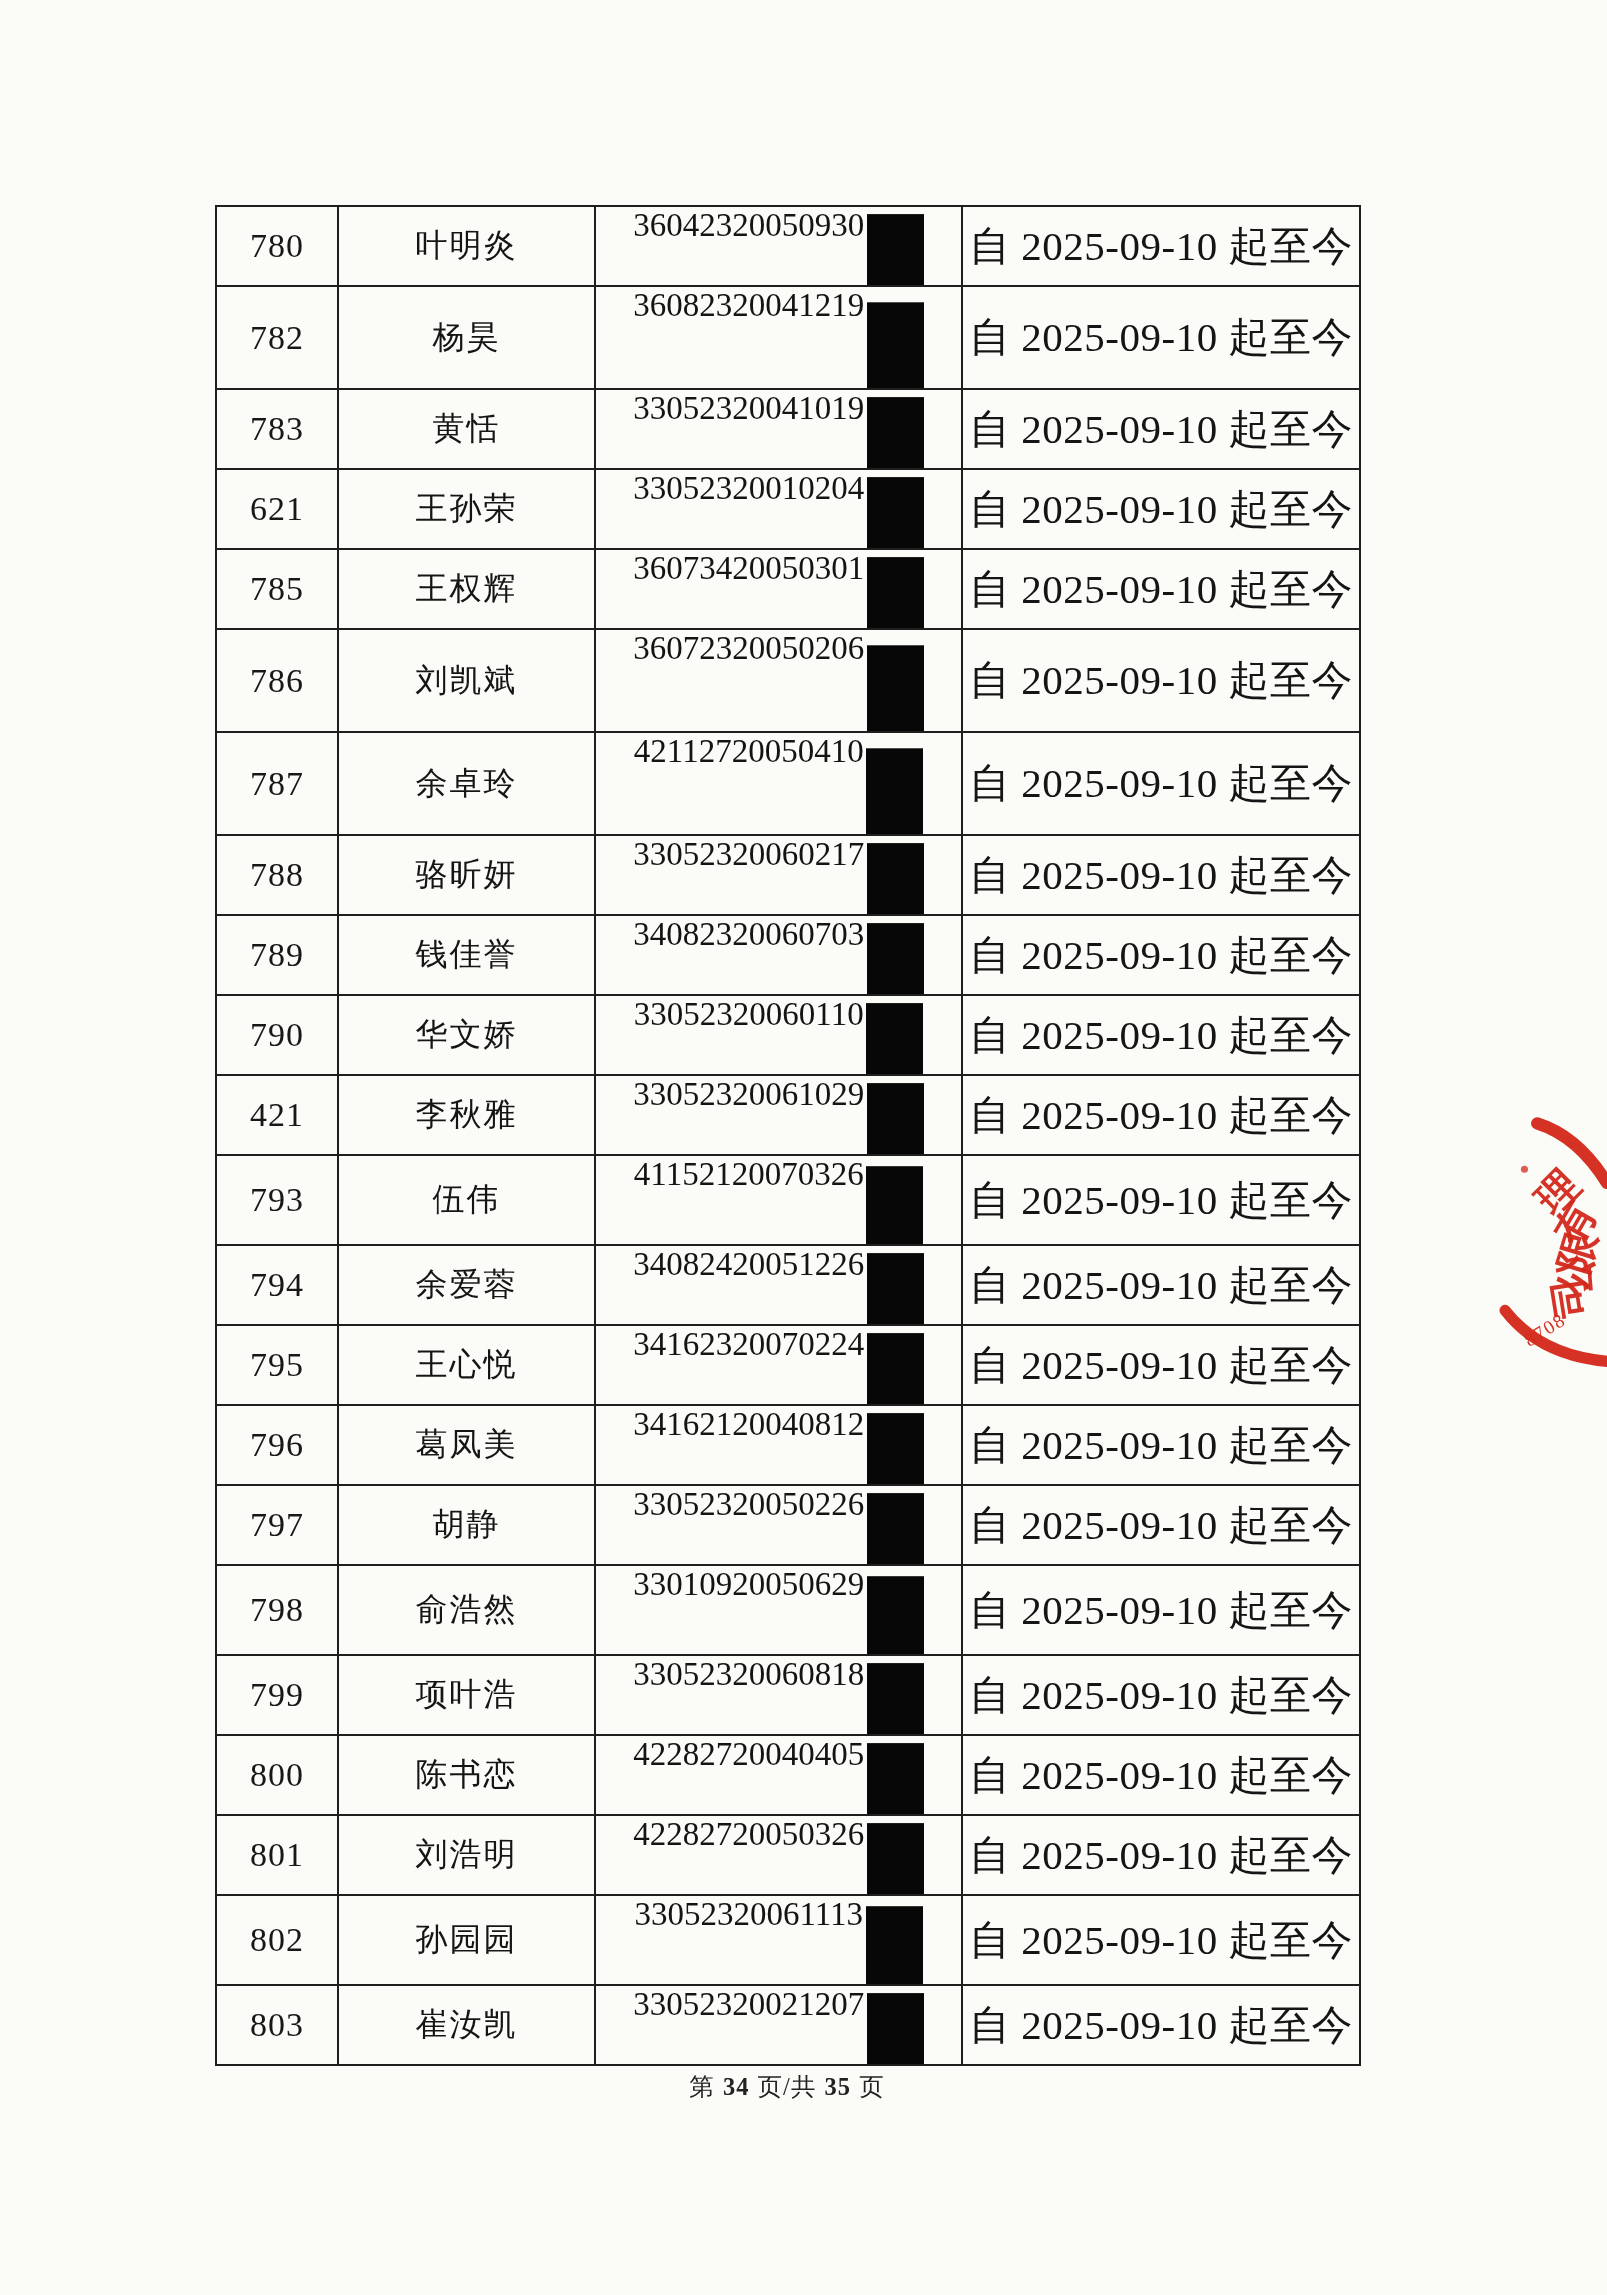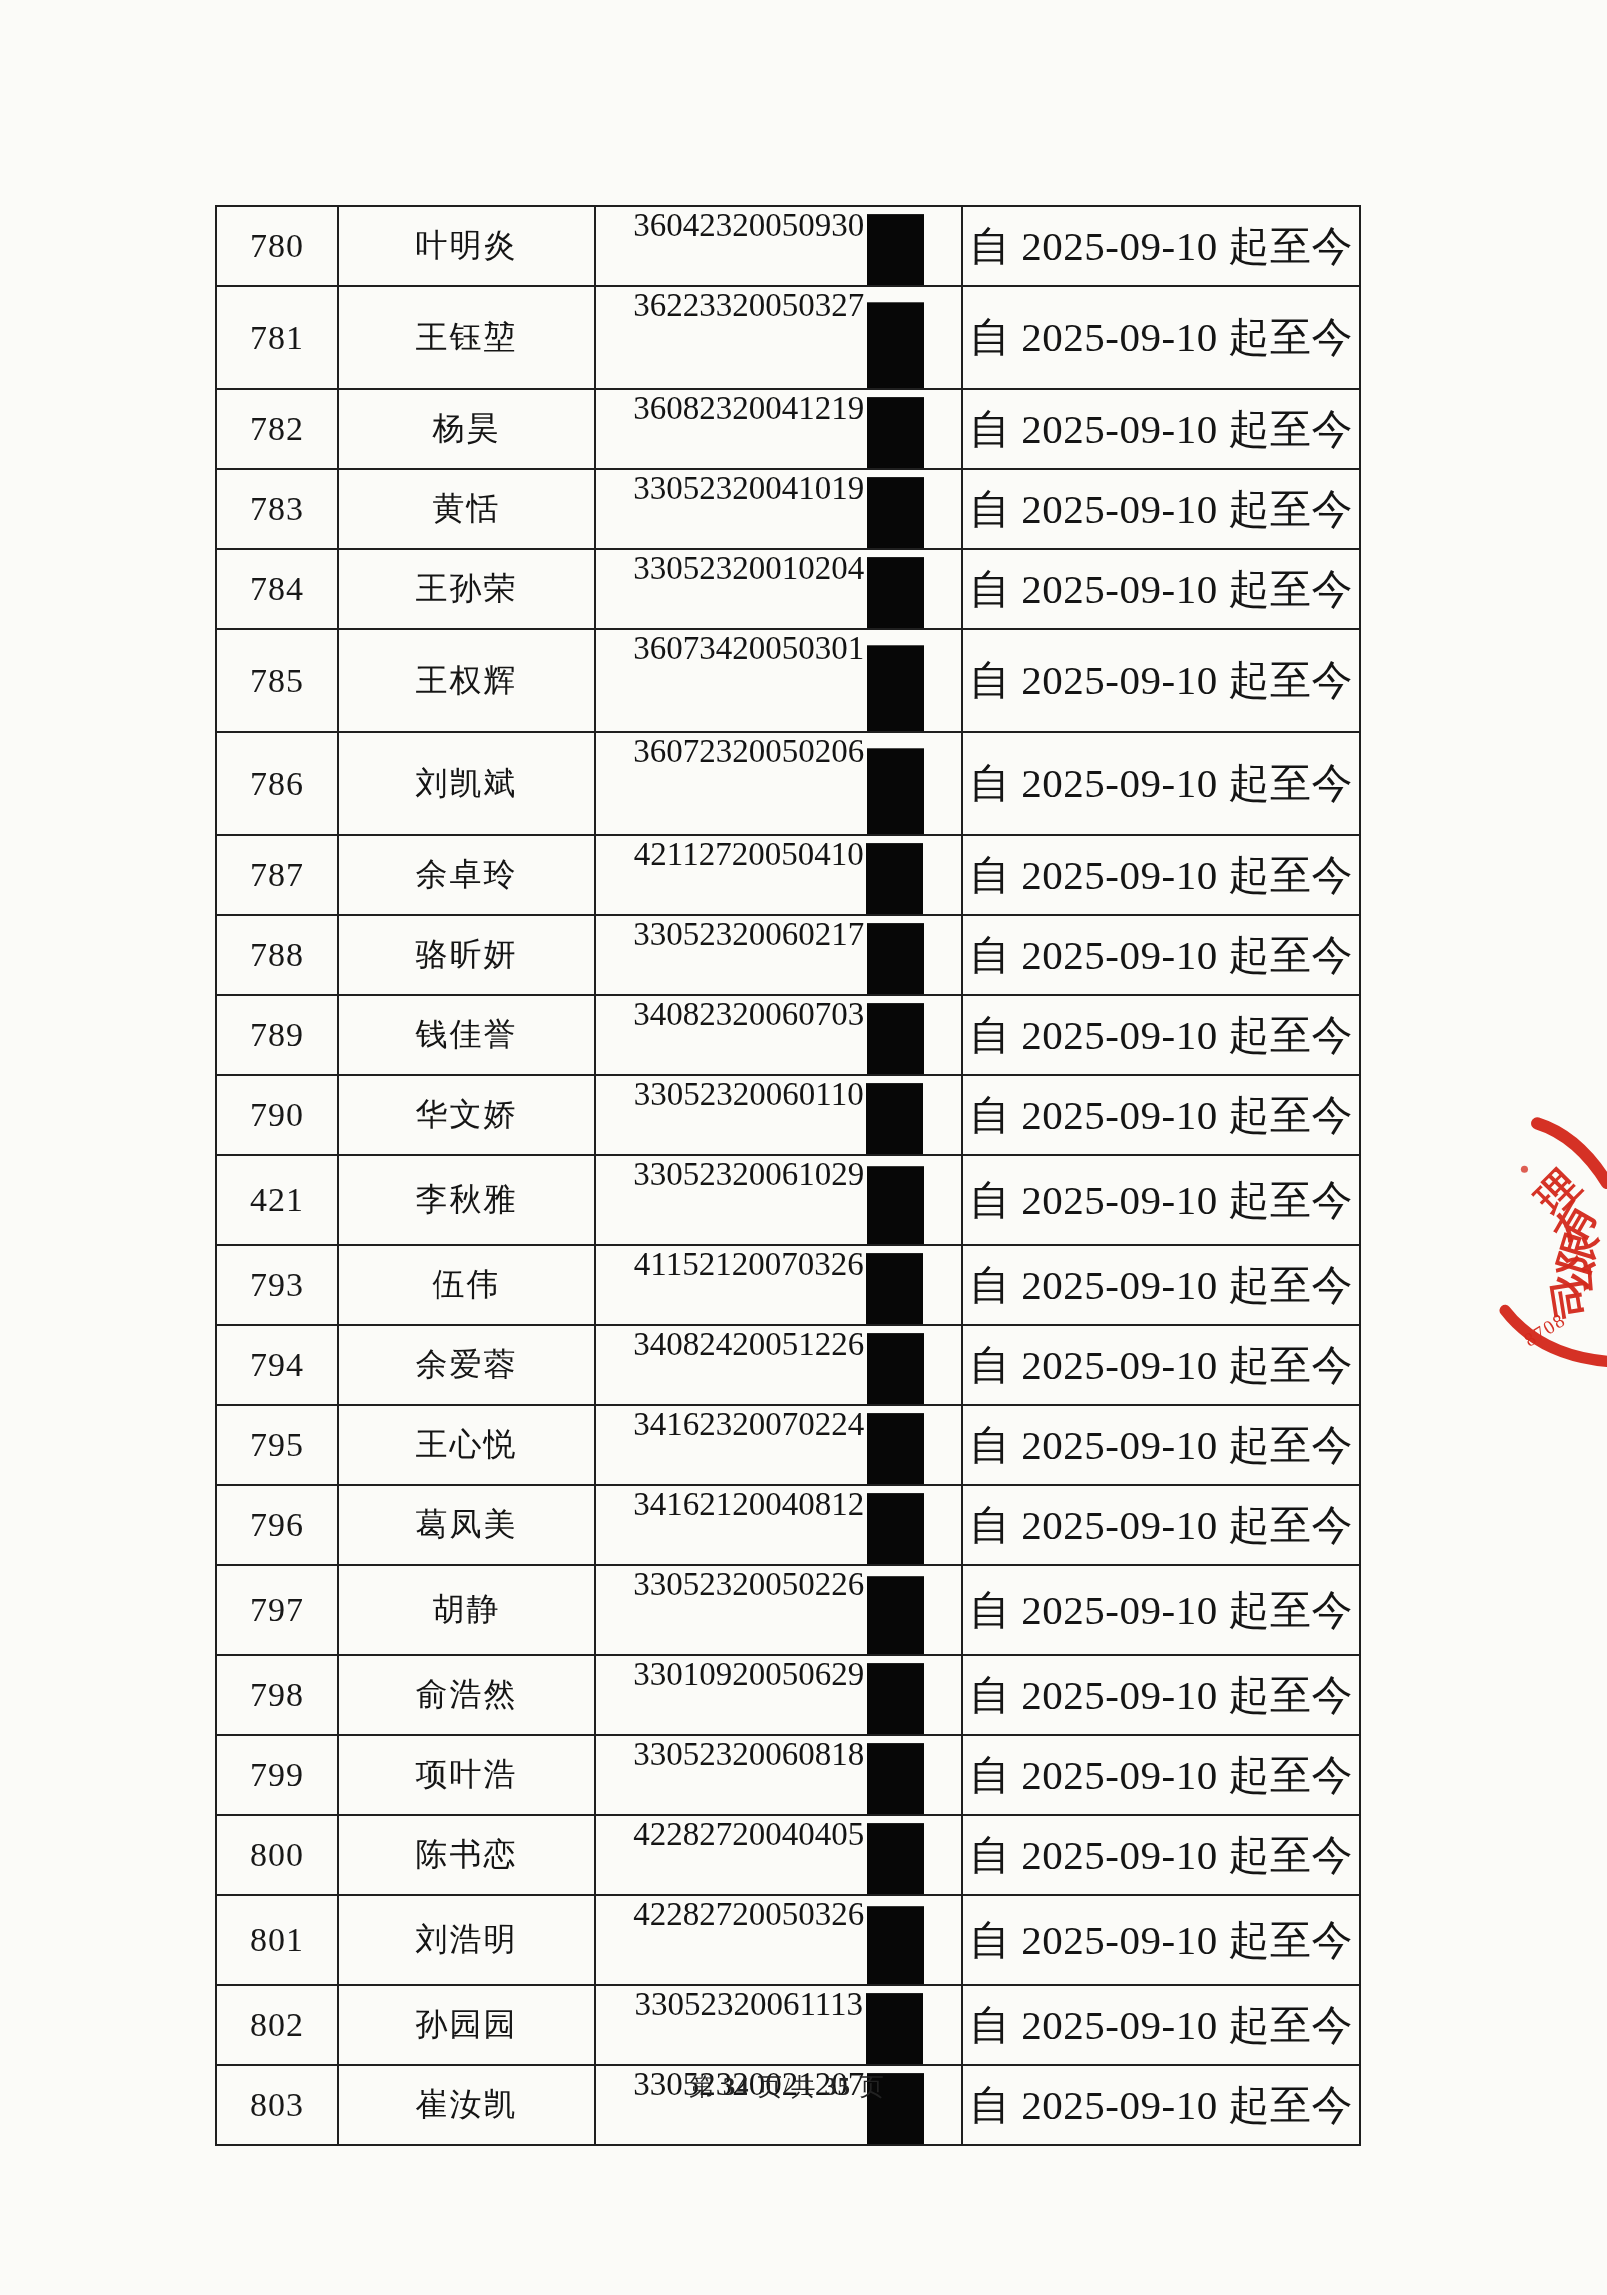--- a/index.html
+++ b/index.html
@@ -77,31 +77,20 @@
       <td class="c-name"><span class="nm">叶明炎</span></td>
       <td class="c-id">
         <div class="idline">
           <span class="idnum">36042320050930</span>
           <span class="redact"></span>
         </div>
       </td>
       <td class="c-date"><span class="dt">自 2025-09-10 起至今</span></td>
     </tr>
 
-    <tr>
-      <td class="c-no"><span class="no">781</span></td>
-      <td class="c-name"><span class="nm">王钰堃</span></td>
-      <td class="c-id">
-        <div class="idline">
-          <span class="idnum">36223320050327</span>
-          <span class="redact"></span>
-        </div>
-      </td>
-      <td class="c-date"><span class="dt">自 2025-09-10 起至今</span></td>
-    </tr>
 
     <tr>
       <td class="c-no"><span class="no">782</span></td>
       <td class="c-name"><span class="nm">杨昊</span></td>
       <td class="c-id">
         <div class="idline">
           <span class="idnum">36082320041219</span>
           <span class="redact"></span>
         </div>
       </td>
@@ -114,21 +103,21 @@
       <td class="c-id">
         <div class="idline">
           <span class="idnum">33052320041019</span>
           <span class="redact"></span>
         </div>
       </td>
       <td class="c-date"><span class="dt">自 2025-09-10 起至今</span></td>
     </tr>
 
     <tr>
-      <td class="c-no"><span class="no">784</span></td>
+      <td class="c-no"><span class="no">621</span></td>
       <td class="c-name"><span class="nm">王孙荣</span></td>
       <td class="c-id">
         <div class="idline">
           <span class="idnum">33052320010204</span>
           <span class="redact"></span>
         </div>
       </td>
       <td class="c-date"><span class="dt">自 2025-09-10 起至今</span></td>
     </tr>
 

